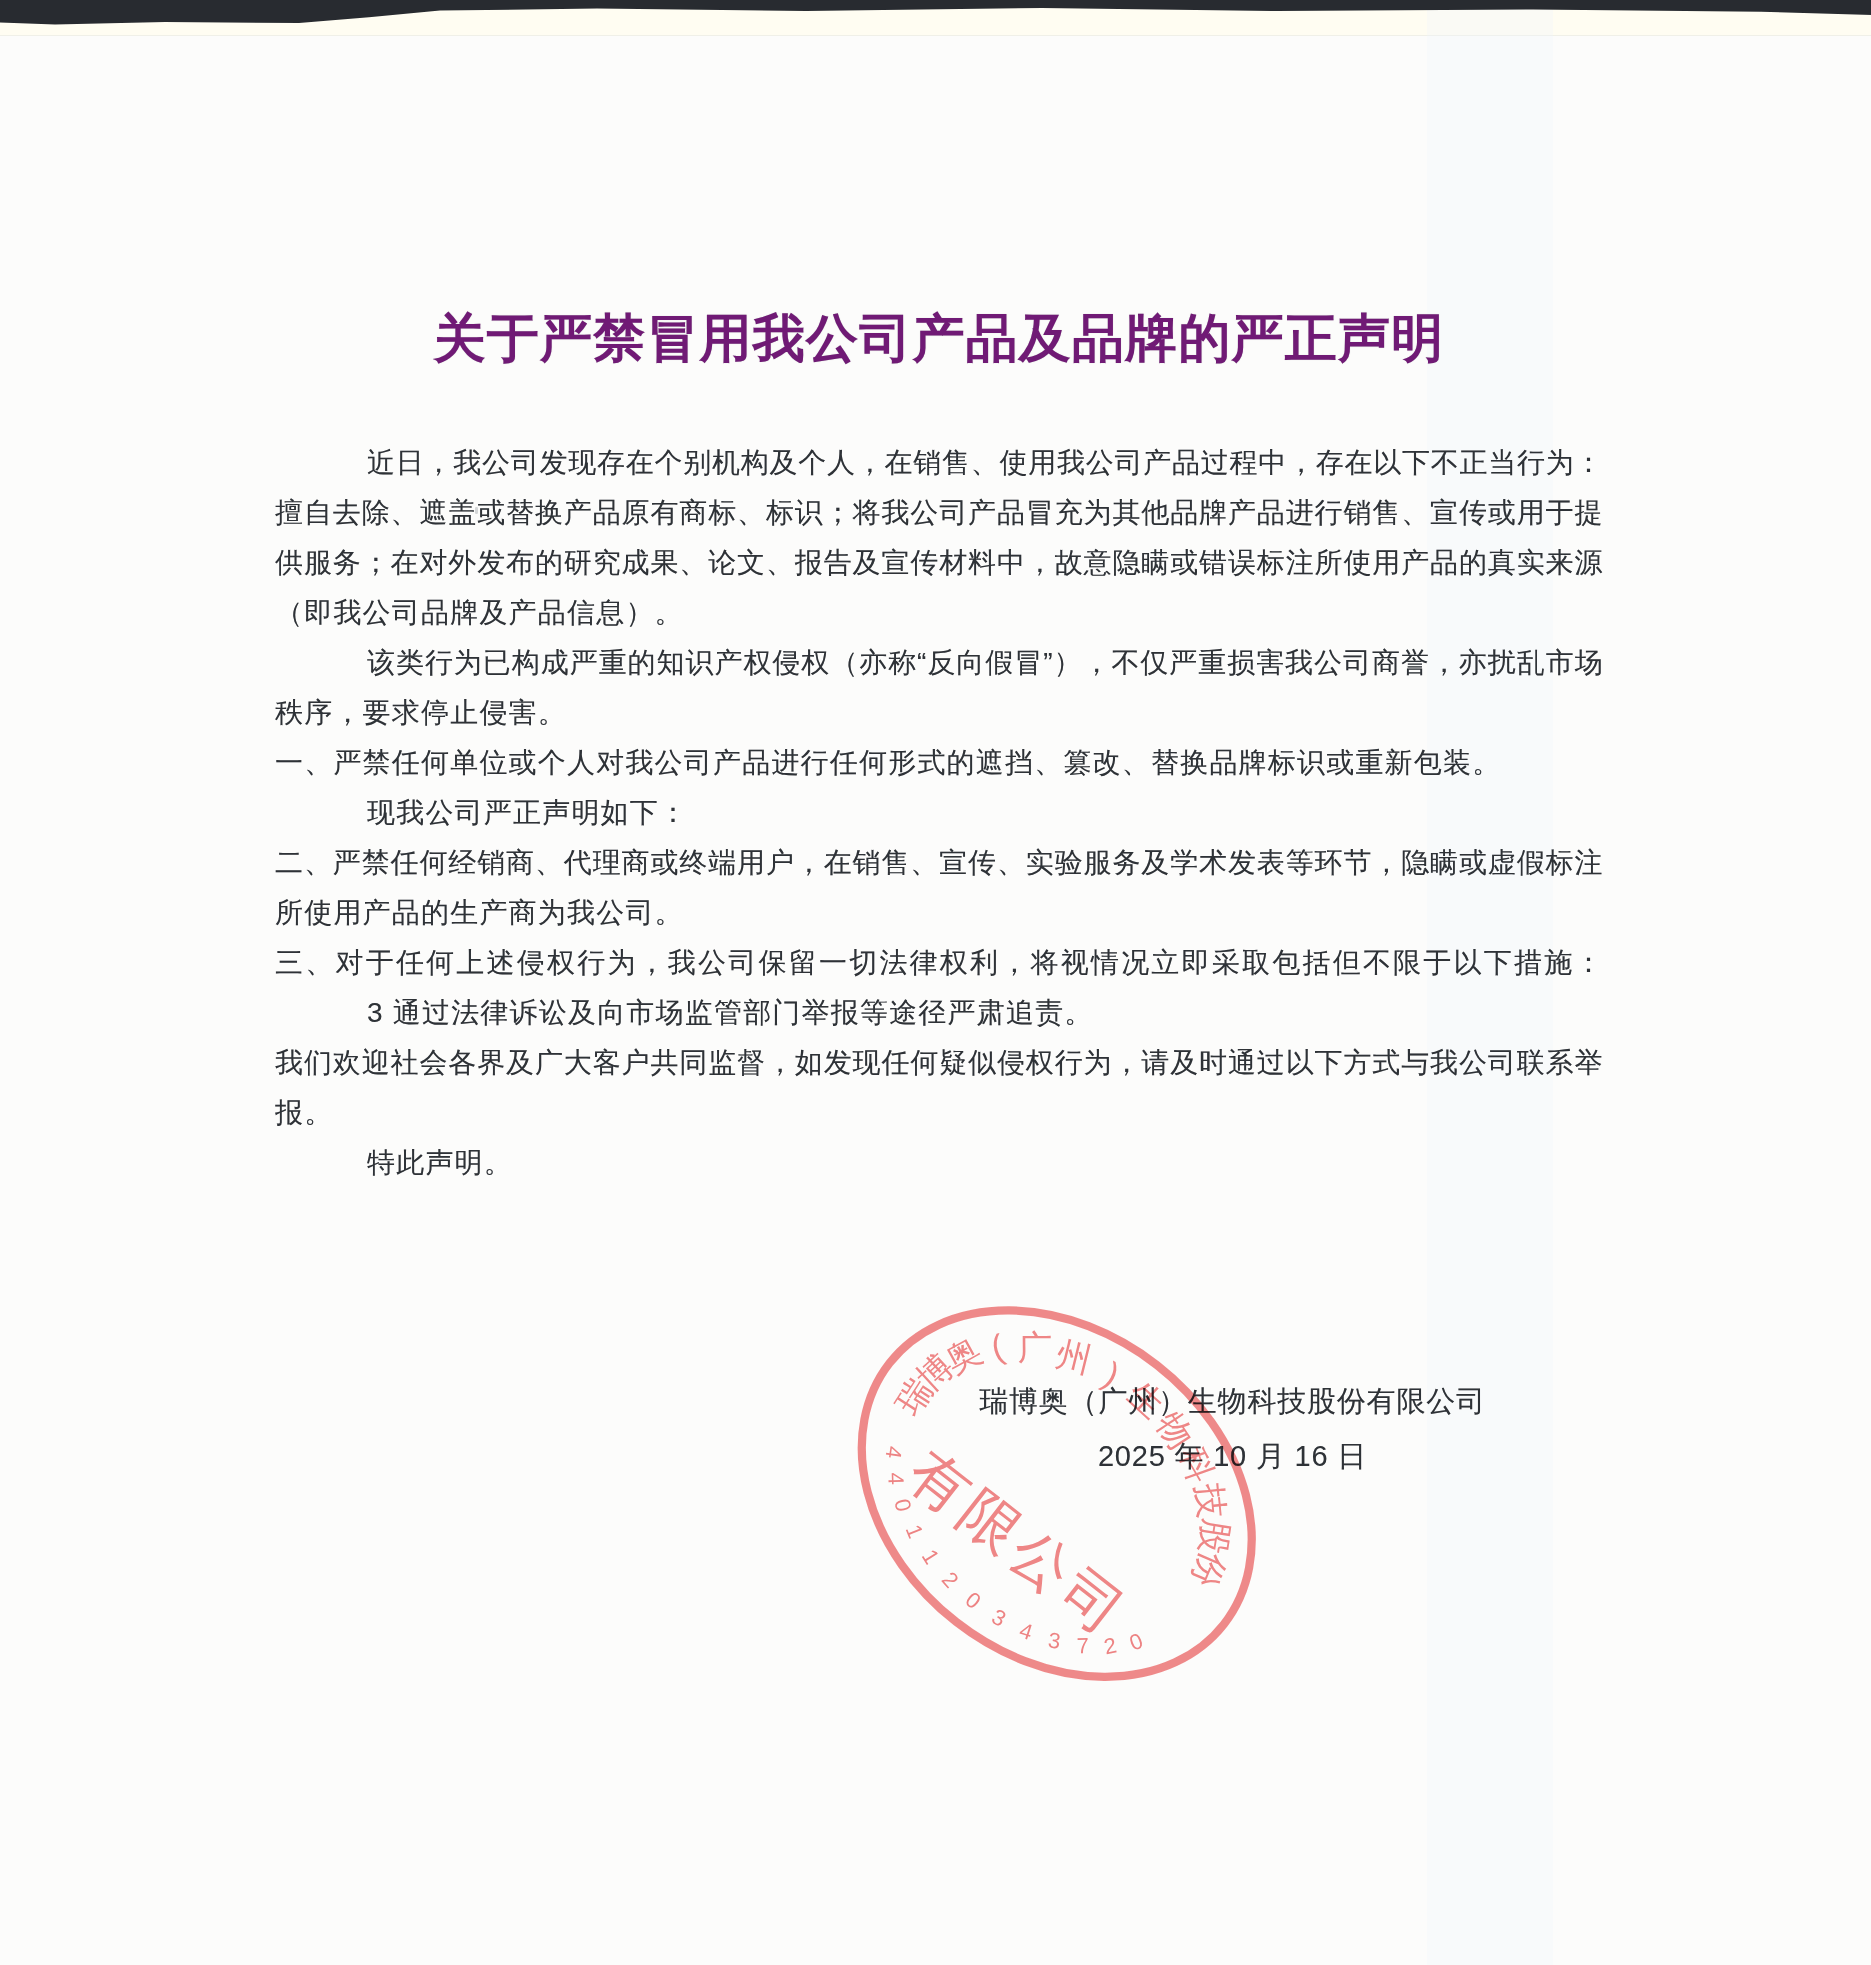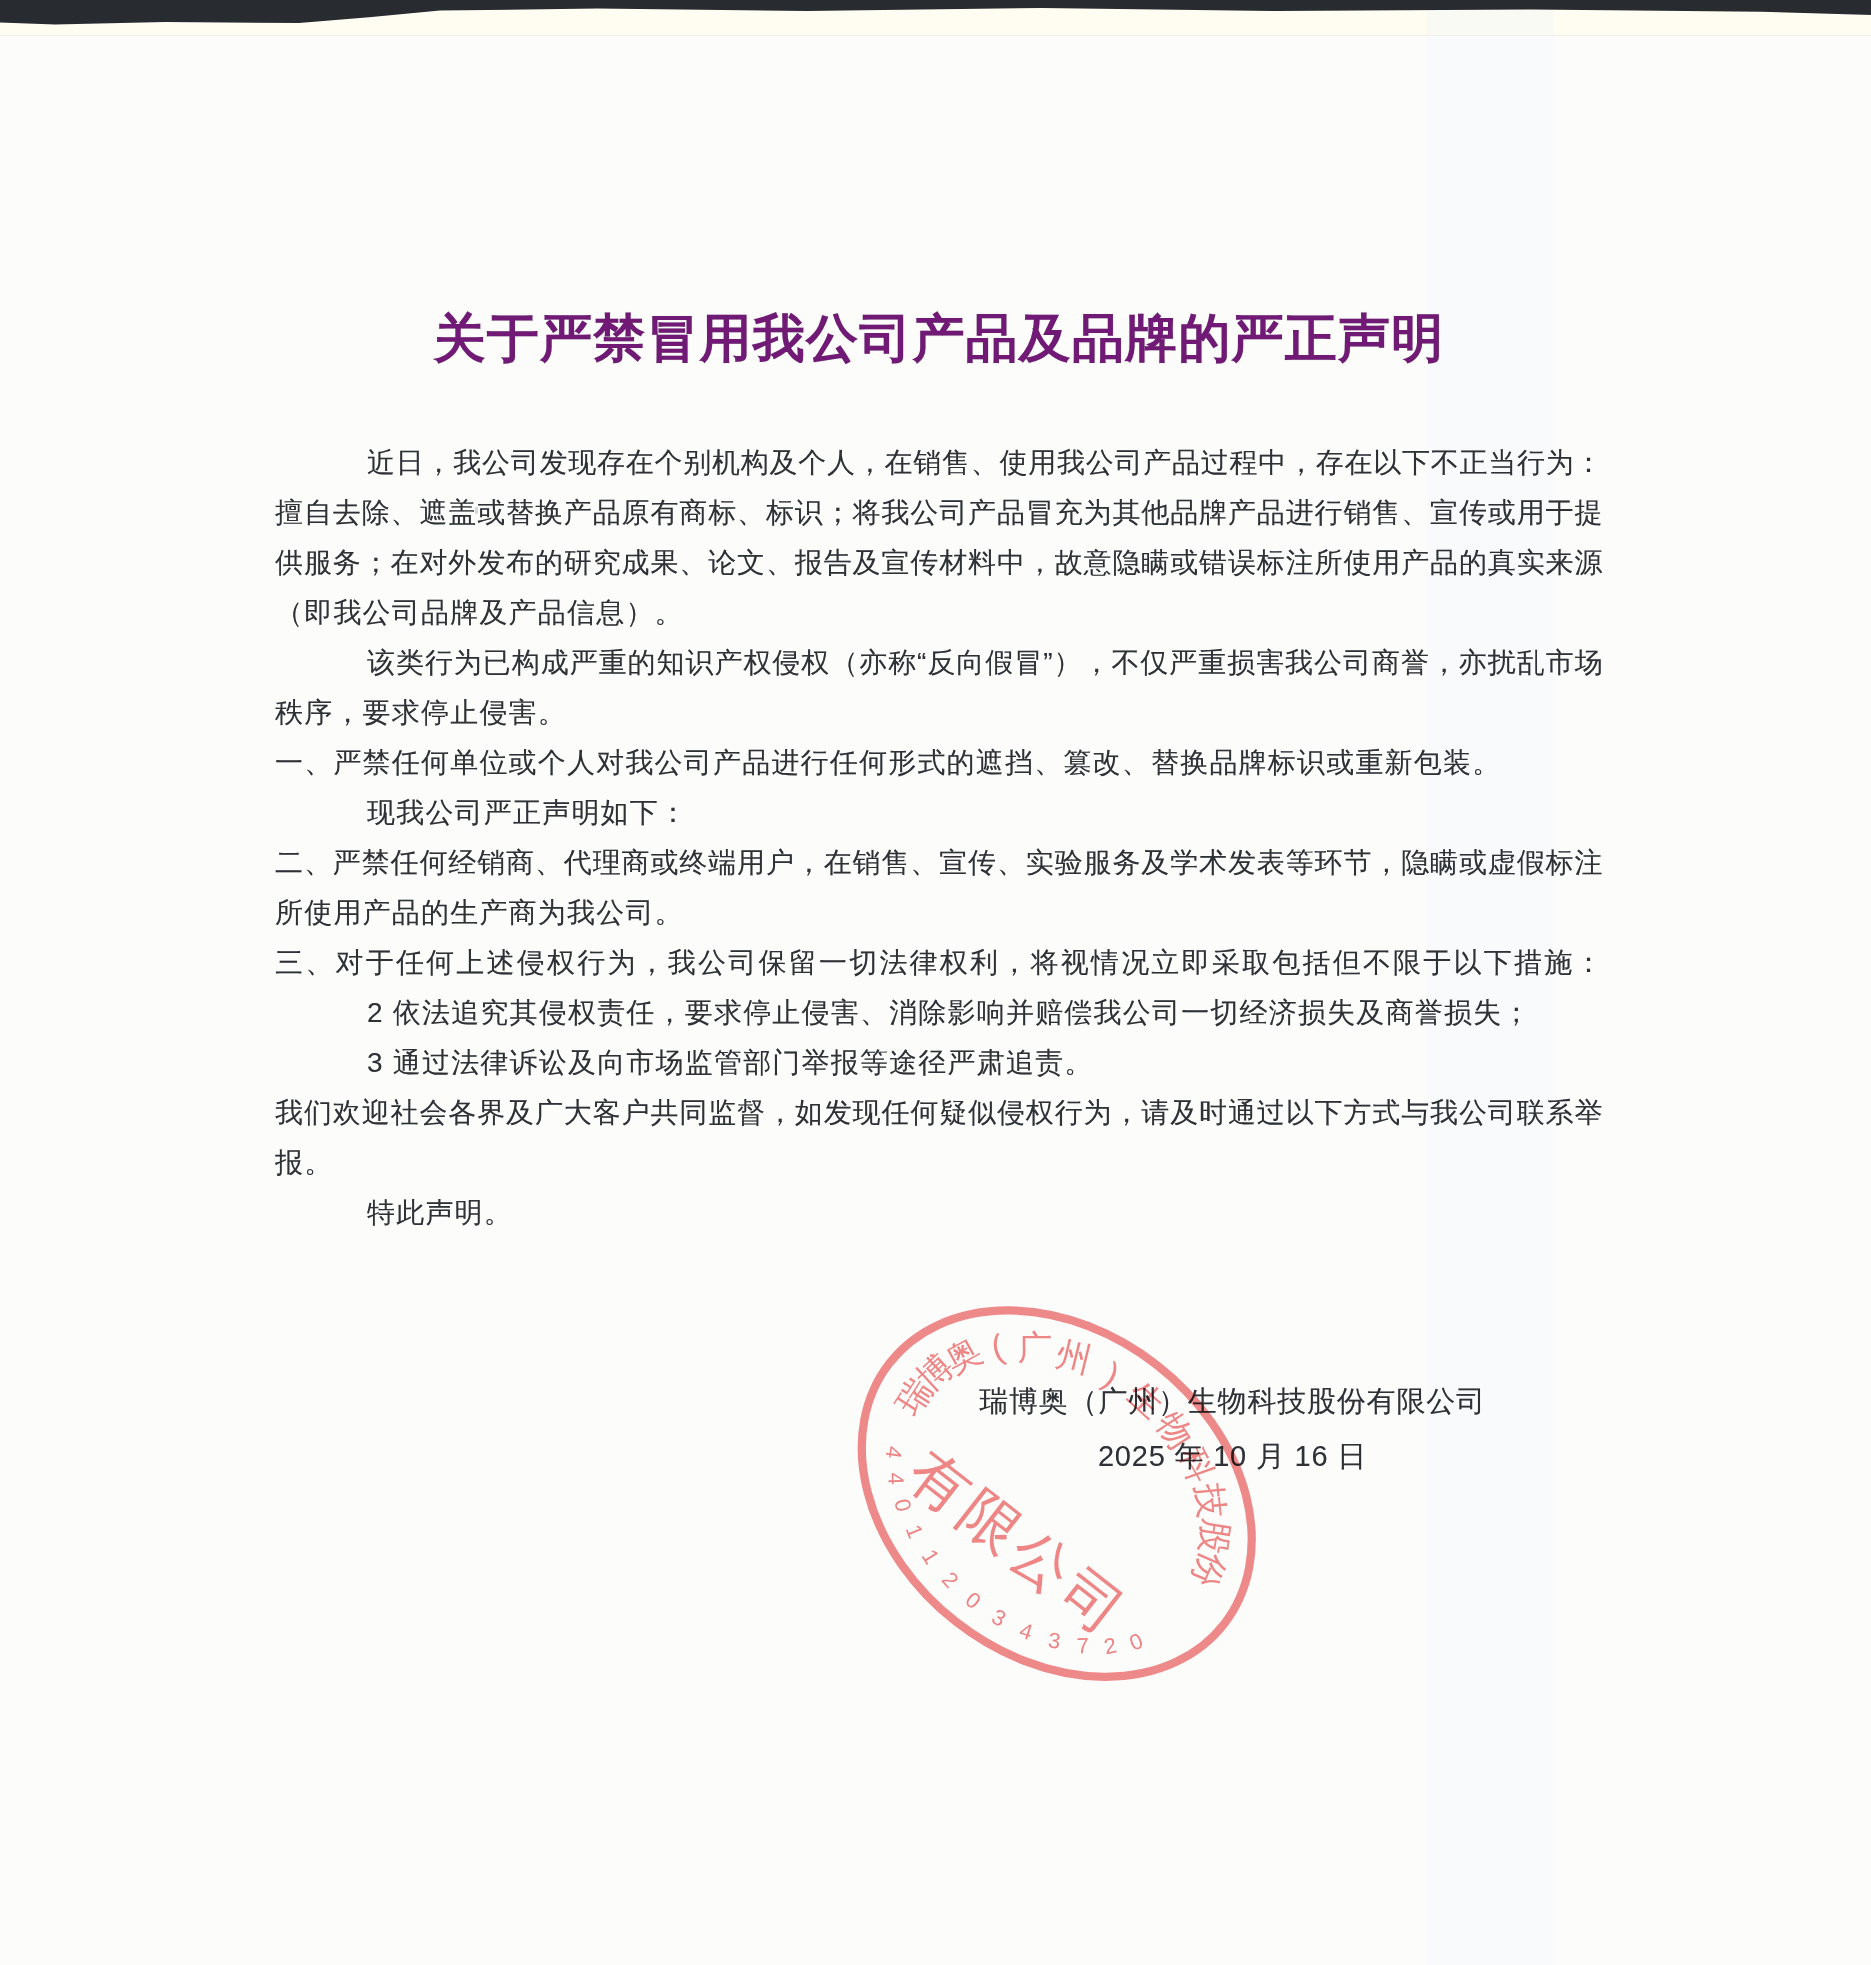--- a/index.html
+++ b/index.html
@@ -340,21 +340,20 @@
       <span>但</span>
       <span>不</span>
       <span>限</span>
       <span>于</span>
       <span>以</span>
       <span>下</span>
       <span>措</span>
       <span>施</span>
       <span>：</span>
     </div>
-    <div class="line plain" style="padding-left: 92px;">2  依法追究其侵权责任，要求停止侵害、消除影响并赔偿我公司一切经济损失及商誉损失；</div>
     <div class="line plain" style="padding-left: 92px;">3  通过法律诉讼及向市场监管部门举报等途径严肃追责。</div>
     <div class="line fill">
       <span>我</span>
       <span>们</span>
       <span>欢</span>
       <span>迎</span>
       <span>社</span>
       <span>会</span>
       <span>各</span>
       <span>界</span>

